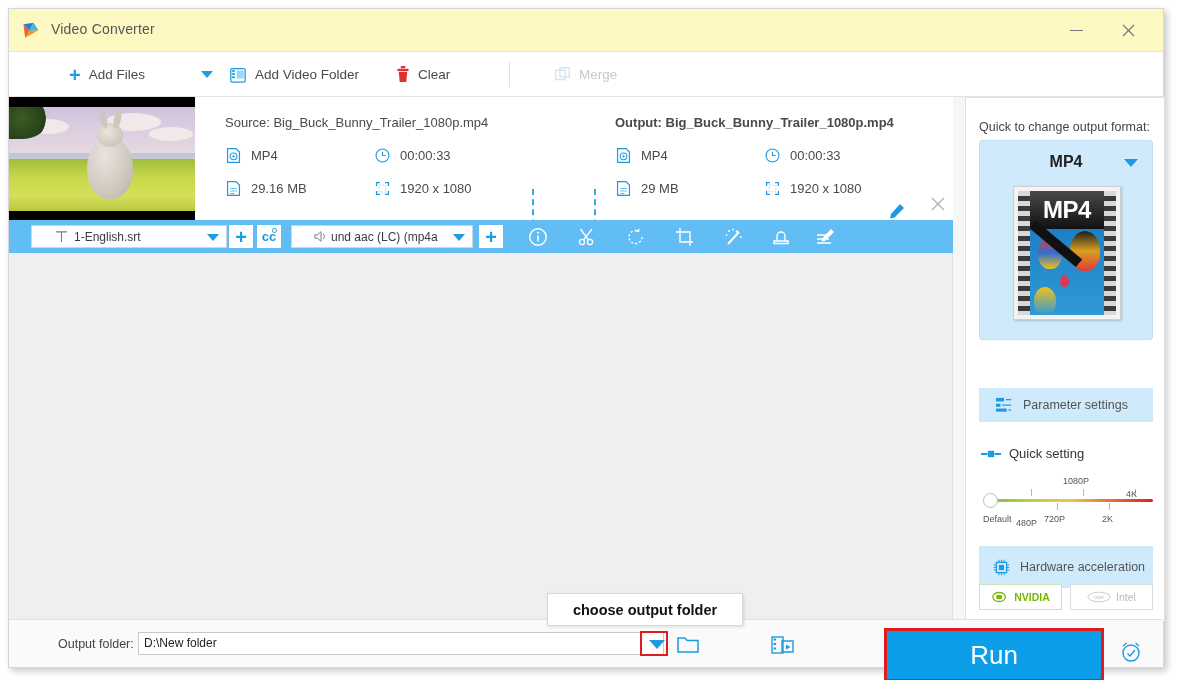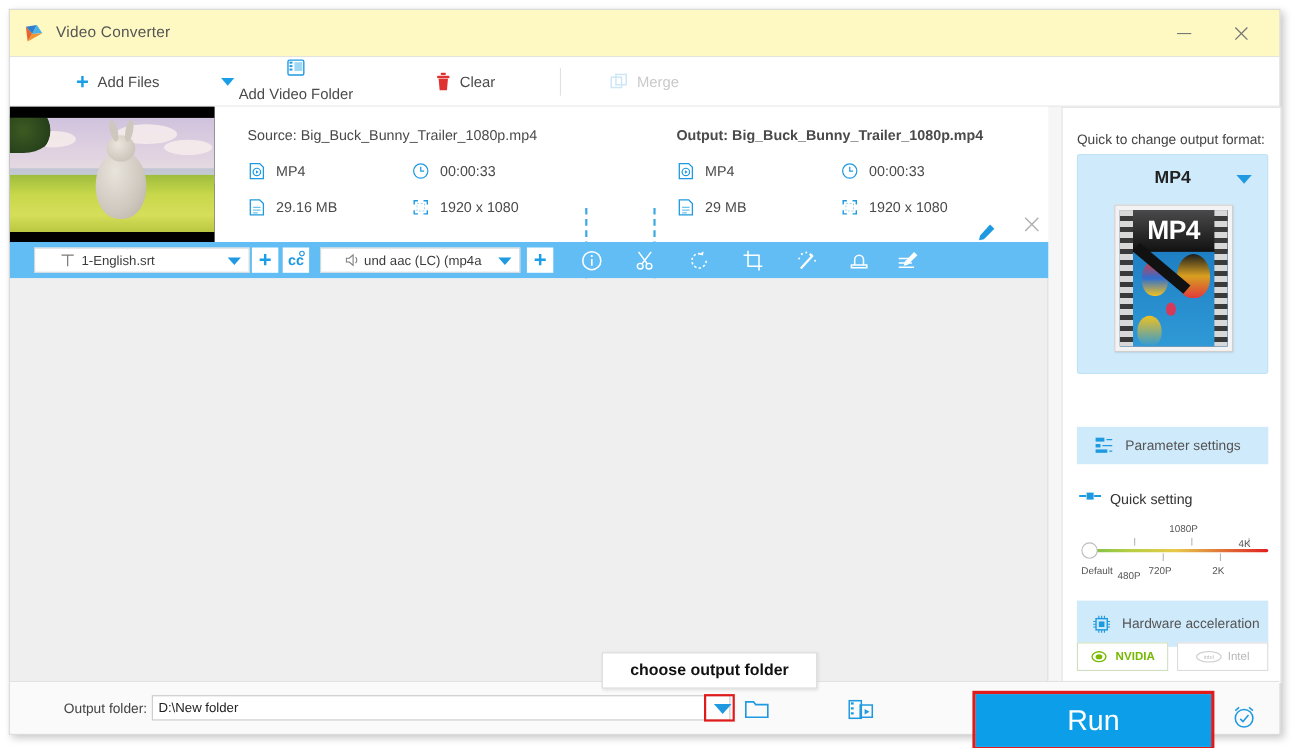--- a/index.html
+++ b/index.html
@@ -45,21 +45,21 @@
     position:absolute; left:0; top:43px; width:100%; height:45px;
     background:#fff; border-bottom:1px solid #e4e4e4;
   }
   .tb-item {
     position:absolute; top:0; height:45px;
     display:flex; align-items:center; gap:8px;
     font-size:13.5px; color:#4a4a4a;
   }
   .tb-addfiles { left:60px; }
   .tb-caret { left:185px; width:26px; justify-content:center; }
-  .tb-addfolder { left:208px;flex-direction:column; }
+  .tb-addfolder { left:220px; }
   .tb-clear { left:387px; }
   .tb-merge { left:545px; color:#c9c9c9; }
   .tb-sep {
     position:absolute; left:500px; top:10px; width:1px; height:25px; background:#e0e0e0;
   }
   .plus-blue { color:#1a9ee8; font-size:20px; font-weight:bold; line-height:1; }
   .caret-blue {
     width:0;height:0;border-left:6px solid transparent;border-right:6px solid transparent;
     border-top:7px solid #1a9ee8;
   }
@@ -197,21 +197,21 @@
   .fmt-strip-r { right:0; }
   .balloon { position:absolute; border-radius:50% 50% 45% 45%; }
 
   .param-btn {
     position:absolute; left:13px; top:290px; width:174px; height:34px;
     background:#cfeafb; display:flex; align-items:center; gap:10px; padding-left:16px;
     font-size:12.5px; color:#555;
   }
   .quick-title {
     position:absolute; left:15px; top:348px;
-    display:flex; gap:8px; font-size:13px; color:#333;
+    display:flex; align-items:center; gap:8px; font-size:13px; color:#333;
   }
   .slider-wrap { position:absolute; left:17px; top:372px; width:170px; height:62px; }
   .sl-track {
     position:absolute; left:8px; top:29px; width:162px; height:3px;
     background:linear-gradient(to right,#7cc04a 0%,#b6cf43 22%,#e8c94a 48%,#e07a3a 72%,#e02020 100%);
     border-radius:2px;
   }
   .sl-knob {
     position:absolute; left:0px; top:23px; width:15px; height:15px;
     background:#fff; border:1px solid #bdbdbd; border-radius:50%;

